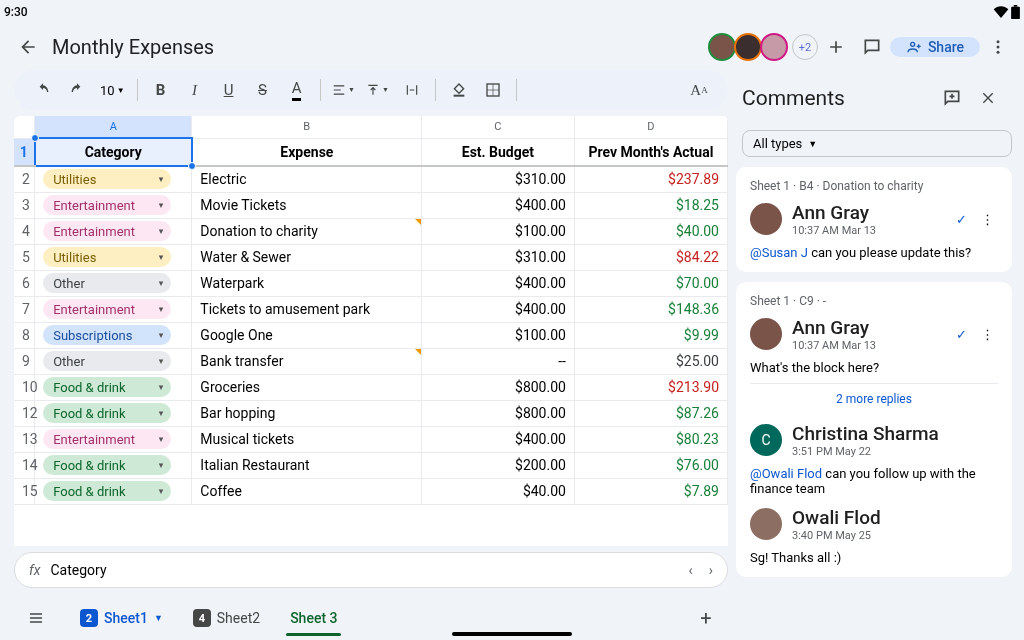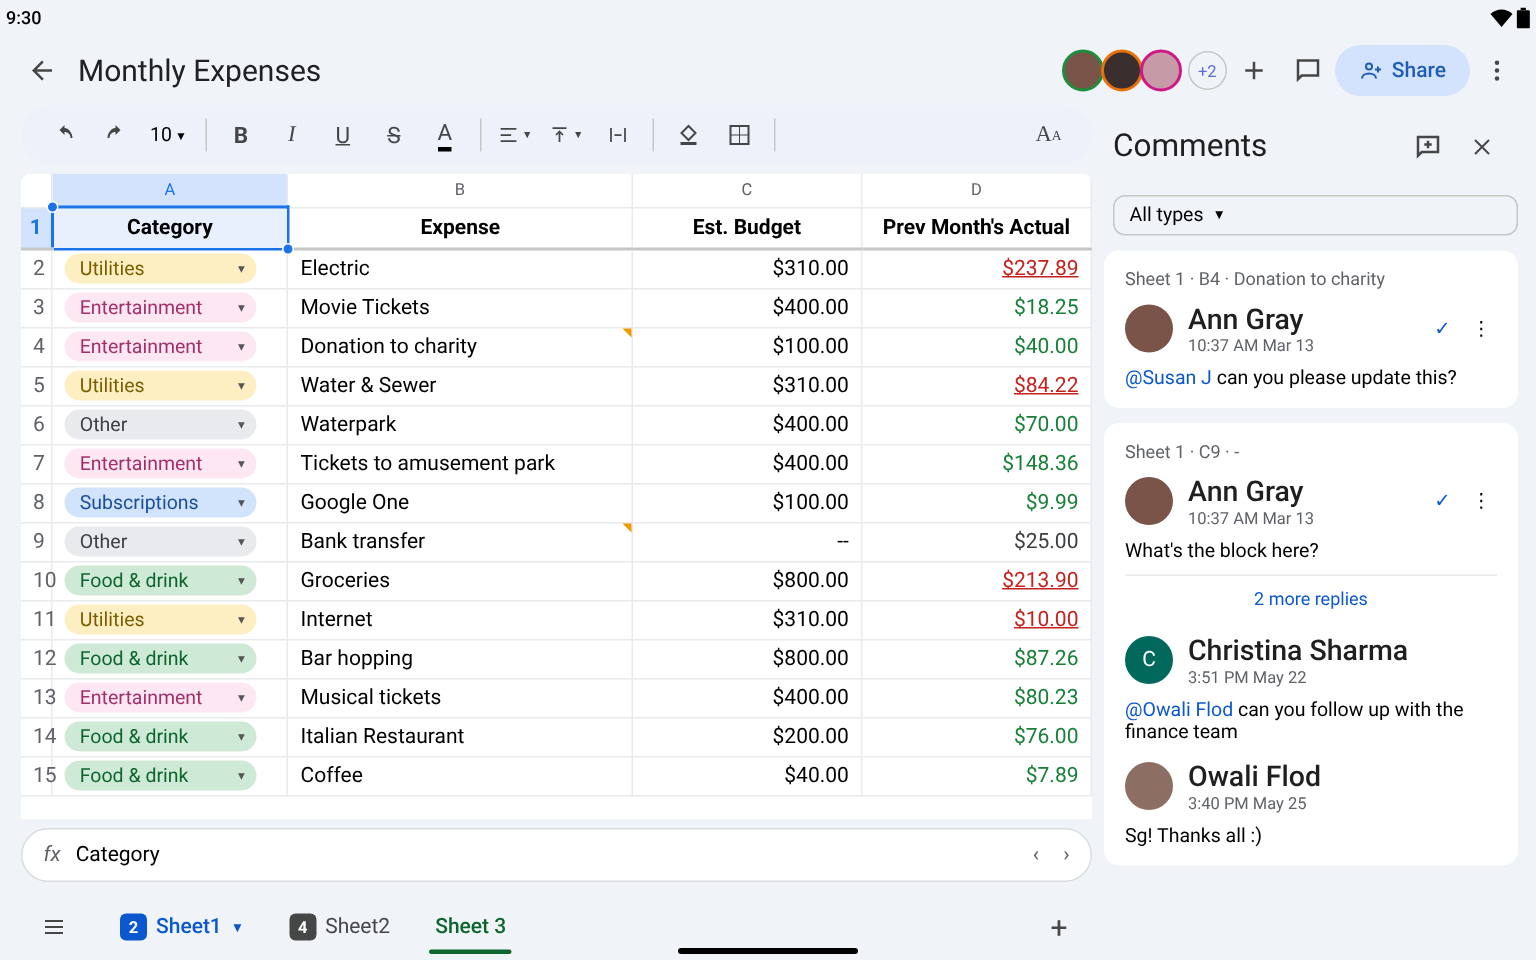--- a/index.html
+++ b/index.html
@@ -7,21 +7,21 @@
 .statusbar { height:24px; display:flex; align-items:center; justify-content:space-between; padding:0 4px; font-size:12px; font-weight:500; }
 .statusbar-icons { display:flex; gap:2px; align-items:center; }
 .header { height:46px; display:flex; align-items:center; padding:0 8px; }
 .back { width:40px; height:40px; display:flex; align-items:center; justify-content:center; border-radius:50%; cursor:pointer; }
 .title { font-size:20px; color:#202124; margin-left:4px; flex:0 0 auto; }
 .header-spacer { flex:1; }
 .avatars { display:flex; align-items:center; }
 .avatar { width:28px; height:28px; border-radius:50%; border:2px solid; margin-left:-2px; background:#ccc; display:flex; align-items:center; justify-content:center; font-size:10px; color:#fff; }
 .more-count { width:26px; height:26px; border-radius:50%; border:1px solid #c4c7c5; margin-left:4px; display:flex; align-items:center; justify-content:center; font-size:11px; color:#5b6ed4; }
 .hicon { width:36px; height:36px; display:flex; align-items:center; justify-content:center; cursor:pointer; color:#444746; }
-.share-btn { height:34px; padding:0 16px; background:#d3e3fd; border-radius:17px; display:flex; align-items:center; gap:6px; font-size:14px; color:#1f5db5; font-weight:500; cursor:pointer; }
+.share-btn { height:20px; padding:0 16px; background:#d3e3fd; border-radius:17px; display:flex; align-items:center; gap:6px; font-size:14px; color:#1f5db5; font-weight:500; cursor:pointer; }
 .main { display:flex; height:570px; }
 .left { flex:1; display:flex; flex-direction:column; padding:0 6px 0 14px; }
 .toolbar { height:40px; background:#edf2fa; border-radius:20px; display:flex; align-items:center; padding:0 14px; gap:4px; margin-bottom:6px; }
 .tbtn { width:30px; height:30px; display:flex; align-items:center; justify-content:center; cursor:pointer; color:#444746; border-radius:4px; font-size:15px;}
 .tsep { width:1px; height:22px; background:#c4c7c5; margin:0 4px; }
 .zoom { font-size:13px; display:flex; align-items:center; gap:2px; padding:0 4px;}
 .bold-active { font-weight:700; font-size:15px;}
 
 .gridwrap { flex:1; background:#fff; border-radius:6px 6px 0 0; overflow:hidden; position:relative; }
 table { border-collapse:collapse; width:100%; table-layout:fixed;}
@@ -32,21 +32,21 @@
 .hdr .catcell { background:#e8f0fe; border:2px solid #1a73e8; position:relative;}
 tr.datarow td { height:26px; font-size:14px; border-right:1px solid #e8eaed; border-bottom:1px solid #e8eaed; padding:0 8px;}
 .chip { display:inline-flex; align-items:center; height:20px; border-radius:10px; padding:0 8px 0 10px; font-size:13px; width:128px; justify-content:space-between;}
 .chip .tri { font-size:9px; color:#555;}
 .cat-Utilities { background:#feefc3; color:#7a5f00;}
 .cat-Entertainment { background:#fde7f3; color:#a3306a;}
 .cat-Other { background:#e8eaed; color:#3c4043;}
 .cat-Subscriptions { background:#d2e3fc; color:#1a4d9c;}
 .cat-Food { background:#ceead6; color:#0d652d;}
 td.num { text-align:right; }
-.neg { color:#c5221f;text-decoration:underline; }
+.neg { color:#c5221f; }
 .pos { color:#188038; }
 .neu { color:#3c4043; }
 .dot { position:absolute; width:8px; height:8px; background:#1a73e8; border-radius:50%; border:1px solid #fff;}
 .dot.tl{top:-5px;left:-5px;} .dot.br{bottom:-5px;right:-5px;}
 
 .fxbar { height:36px; background:#fff; border:1px solid #dadce0; border-radius:18px; margin:6px 0 8px 0; display:flex; align-items:center; padding:0 14px; gap:10px; font-size:14px;}
 .fxbar .fx { font-style:italic; color:#5f6368; font-size:14px;}
 .fxbar .nav { margin-left:auto; display:flex; gap:16px; color:#5f6368;}
 
 .tabs{ height:44px; display:flex; align-items:center; gap:22px; padding:0 4px;}
@@ -311,30 +311,20 @@
               <td class="rowh">10</td>
               <td><span class="chip cat-Food">
                   <span>Food &amp; drink</span>
                   <span class="tri">▾</span>
                 </span></td>
               <td style="position:relative">Groceries</td>
               <td class="num">$800.00</td>
               <td class="num neg">$213.90</td>
             </tr>
             <tr class="datarow">
-              <td class="rowh">11</td>
-              <td><span class="chip cat-Utilities">
-                  <span>Utilities</span>
-                  <span class="tri">▾</span>
-                </span></td>
-              <td style="position:relative">Internet</td>
-              <td class="num">$310.00</td>
-              <td class="num neg">$10.00</td>
-            </tr>
-            <tr class="datarow">
               <td class="rowh">12</td>
               <td><span class="chip cat-Food">
                   <span>Food &amp; drink</span>
                   <span class="tri">▾</span>
                 </span></td>
               <td style="position:relative">Bar hopping</td>
               <td class="num">$800.00</td>
               <td class="num pos">$87.26</td>
             </tr>
             <tr class="datarow">

